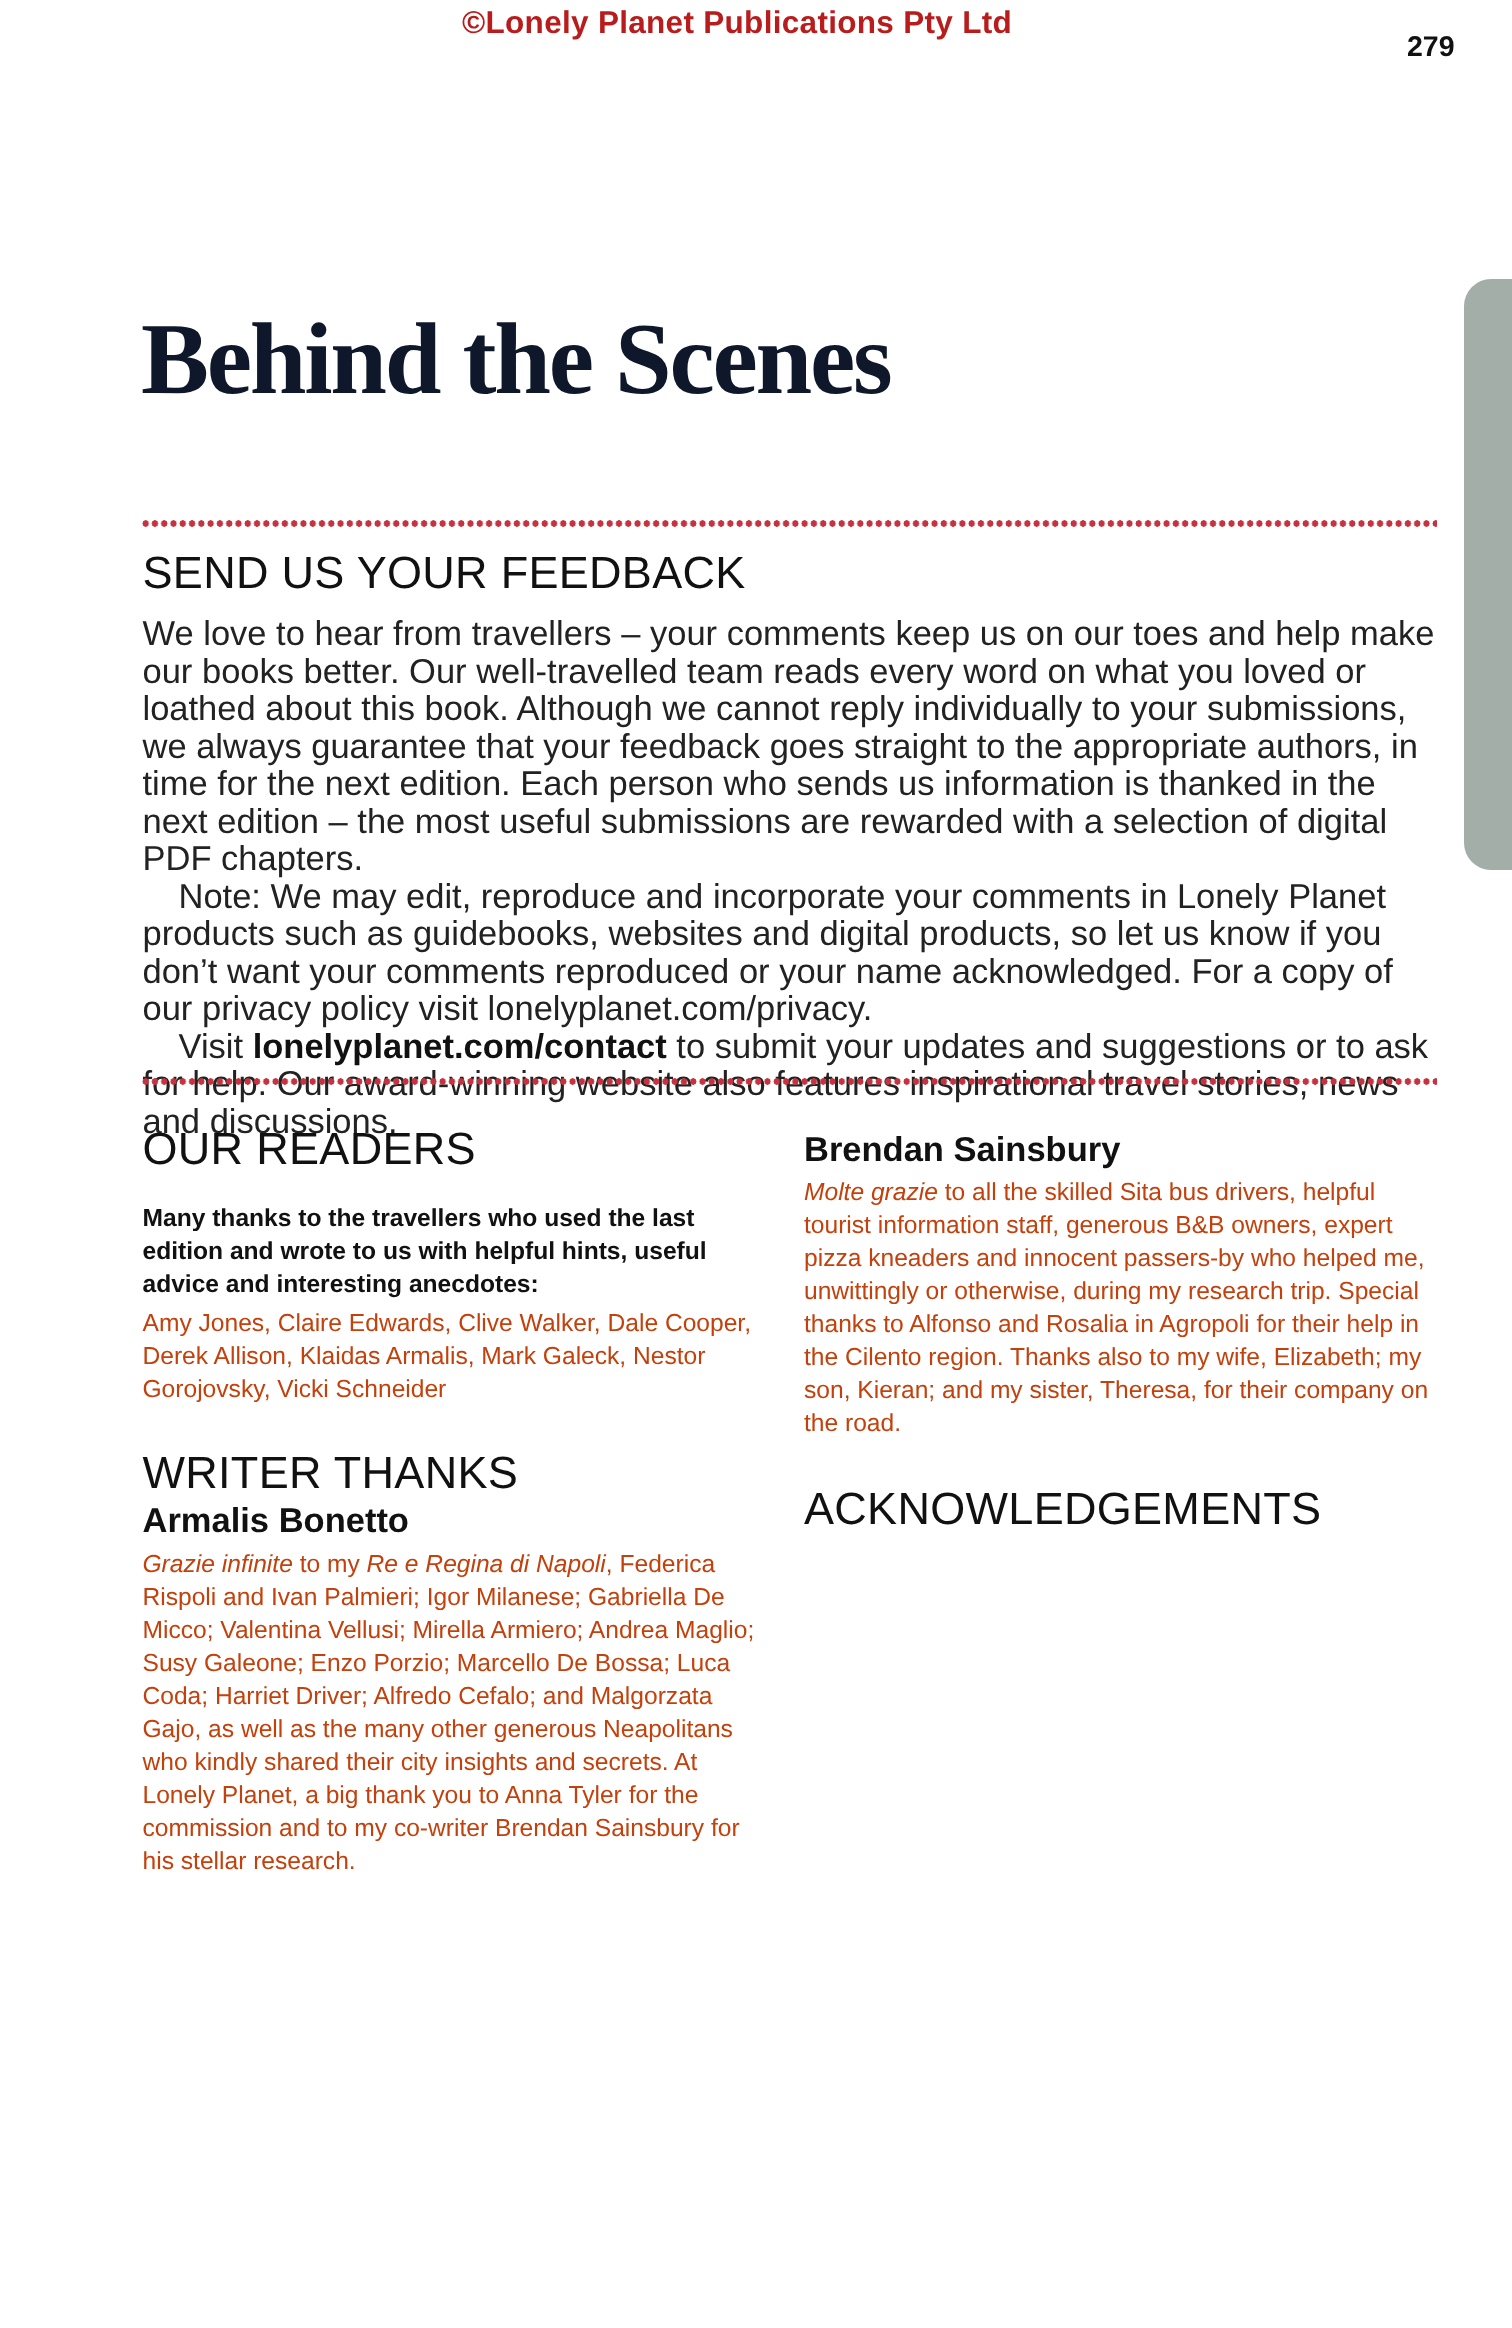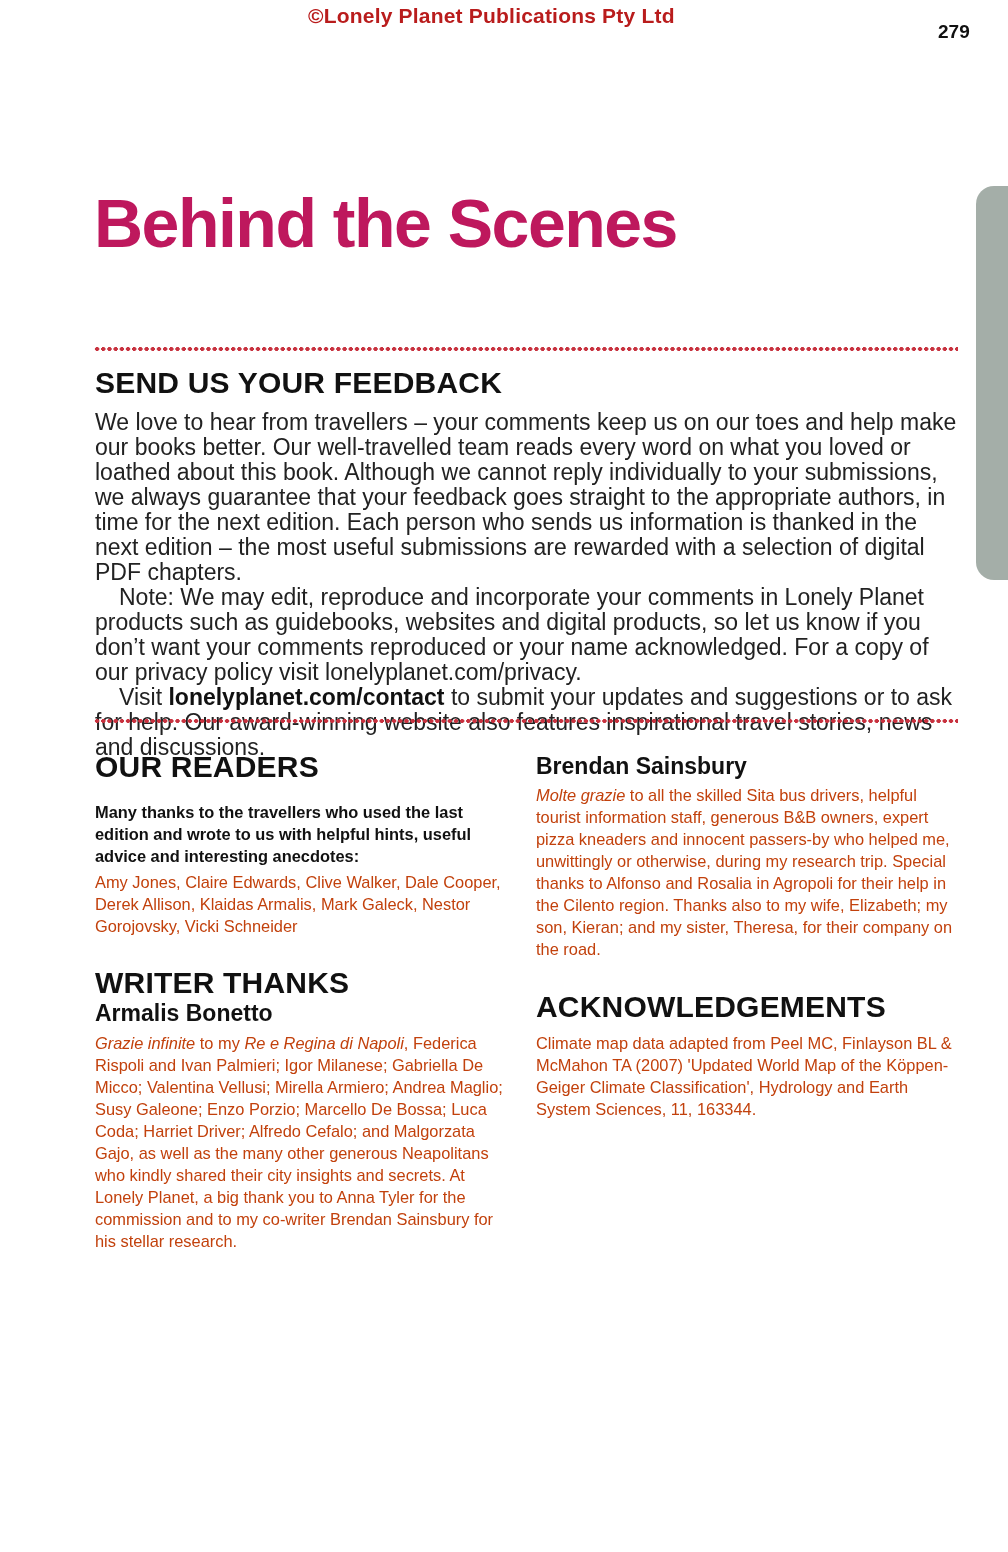--- a/index.html
+++ b/index.html
@@ -3,27 +3,27 @@
 <meta charset="utf-8">
 <style>
   html, body { margin: 0; padding: 0; background: #ffffff; }
   body { width: 1008px; height: 1552px; position: relative; overflow: hidden;
          font-family: "Liberation Sans", sans-serif; color: #1a1a1a; }
   .copyright { position: absolute; top: 4px; left: 308px; font-size: 21px; font-weight: bold;
                color: #b91c1c; letter-spacing: 0.2px; }
   .page-num { position: absolute; top: 21px; left: 938px; font-size: 19px; font-weight: bold; color: #111; }
   .side-tab { position: absolute; left: 976px; top: 186px; width: 40px; height: 394px;
               background: #a4aea8; border-radius: 18px 0 0 18px; }
-  .title { position: absolute; top: 184px; left: 94px; margin: 0;
-           font-family: Liberation Sans, sans-serif; font-weight: bold; font-size: 68px;
-           color: #be185d; letter-spacing: -1.5px; }
+  .title { position: absolute; top: 200px; left: 94px; margin: 0;
+           font-family: Liberation Serif, serif; font-weight: bold; font-size: 68px;
+           color: #0f172a; letter-spacing: -1.5px; }
   .dots { position: absolute; left: 94px; width: 864px; height: 6px;
           background-image: radial-gradient(circle, #c8323f 2px, transparent 2.3px);
           background-size: 6.2px 6px; background-repeat: repeat-x; }
-  .h2 { position: absolute; margin: 0; font-weight: bold; font-size: 30px; color: #111; letter-spacing: 0.2px; text-align: center; }
+  .h2 { position: absolute; margin: 0; font-weight: normal; font-size: 30px; color: #111; letter-spacing: 0.2px; text-align: center; }
   .h3 { position: absolute; margin: 0; font-weight: bold; font-size: 23px; color: #111; }
   .body-text { position: absolute; font-size: 23px; line-height: 25px; color: #222; margin: 0; }
   .body-text p { margin: 0; }
   .indent { text-indent: 24px; }
   .col-text { position: absolute; font-size: 16.4px; line-height: 22px; color: #c2410c; margin: 0; }
   .col-text p { margin: 0 0 7px 0; }
   .lead { position: absolute; font-size: 16.4px; line-height: 22px; font-weight: bold; color: #111; margin: 0; }
   b.link { font-weight: bold; color: #111; }
   i { font-style: italic; }
 </style>
@@ -58,14 +58,13 @@
   <p><i>Grazie infinite</i><span> to my </span><i>Re e Regina di Napoli</i><span>, Federica Rispoli and Ivan Palmieri; Igor Milanese; Gabriella De Micco; Valentina Vellusi; Mirella Armiero; Andrea Maglio; Susy Galeone; Enzo Porzio; Marcello De Bossa; Luca Coda; Harriet Driver; Alfredo Cefalo; and Malgorzata Gajo, as well as the many other generous Neapolitans who kindly shared their city insights and secrets. At Lonely Planet, a big thank you to Anna Tyler for the commission and to my co-writer Brendan Sainsbury for his stellar research.</span></p>
 </div>
 
 <h3 class="h3" style="top:753px; left:536px;">Brendan Sainsbury</h3>
 <div class="col-text" style="top:784px; left:536px; width:422px;">
   <p><i>Molte grazie</i><span> to all the skilled Sita bus drivers, helpful tourist information staff, generous B&amp;B owners, expert pizza kneaders and innocent passers-by who helped me, unwittingly or otherwise, during my research trip. Special thanks to Alfonso and Rosalia in Agropoli for their help in the Cilento region. Thanks also to my wife, Elizabeth; my son, Kieran; and my sister, Theresa, for their company on the road.</span></p>
 </div>
 
 <h2 class="h2" style="top:990px; left:536px;">ACKNOWLEDGEMENTS</h2>
 <div class="col-text" style="top:1032px; left:536px; width:422px;">
-  <p>Climate map data adapted from Peel MC, Finlayson BL &amp; McMahon TA (2007) 'Updated World Map of the Köppen-Geiger Climate Classification', Hydrology and Earth System Sciences, 11, 163344.</p>
 </div>
 
 </body></html>

